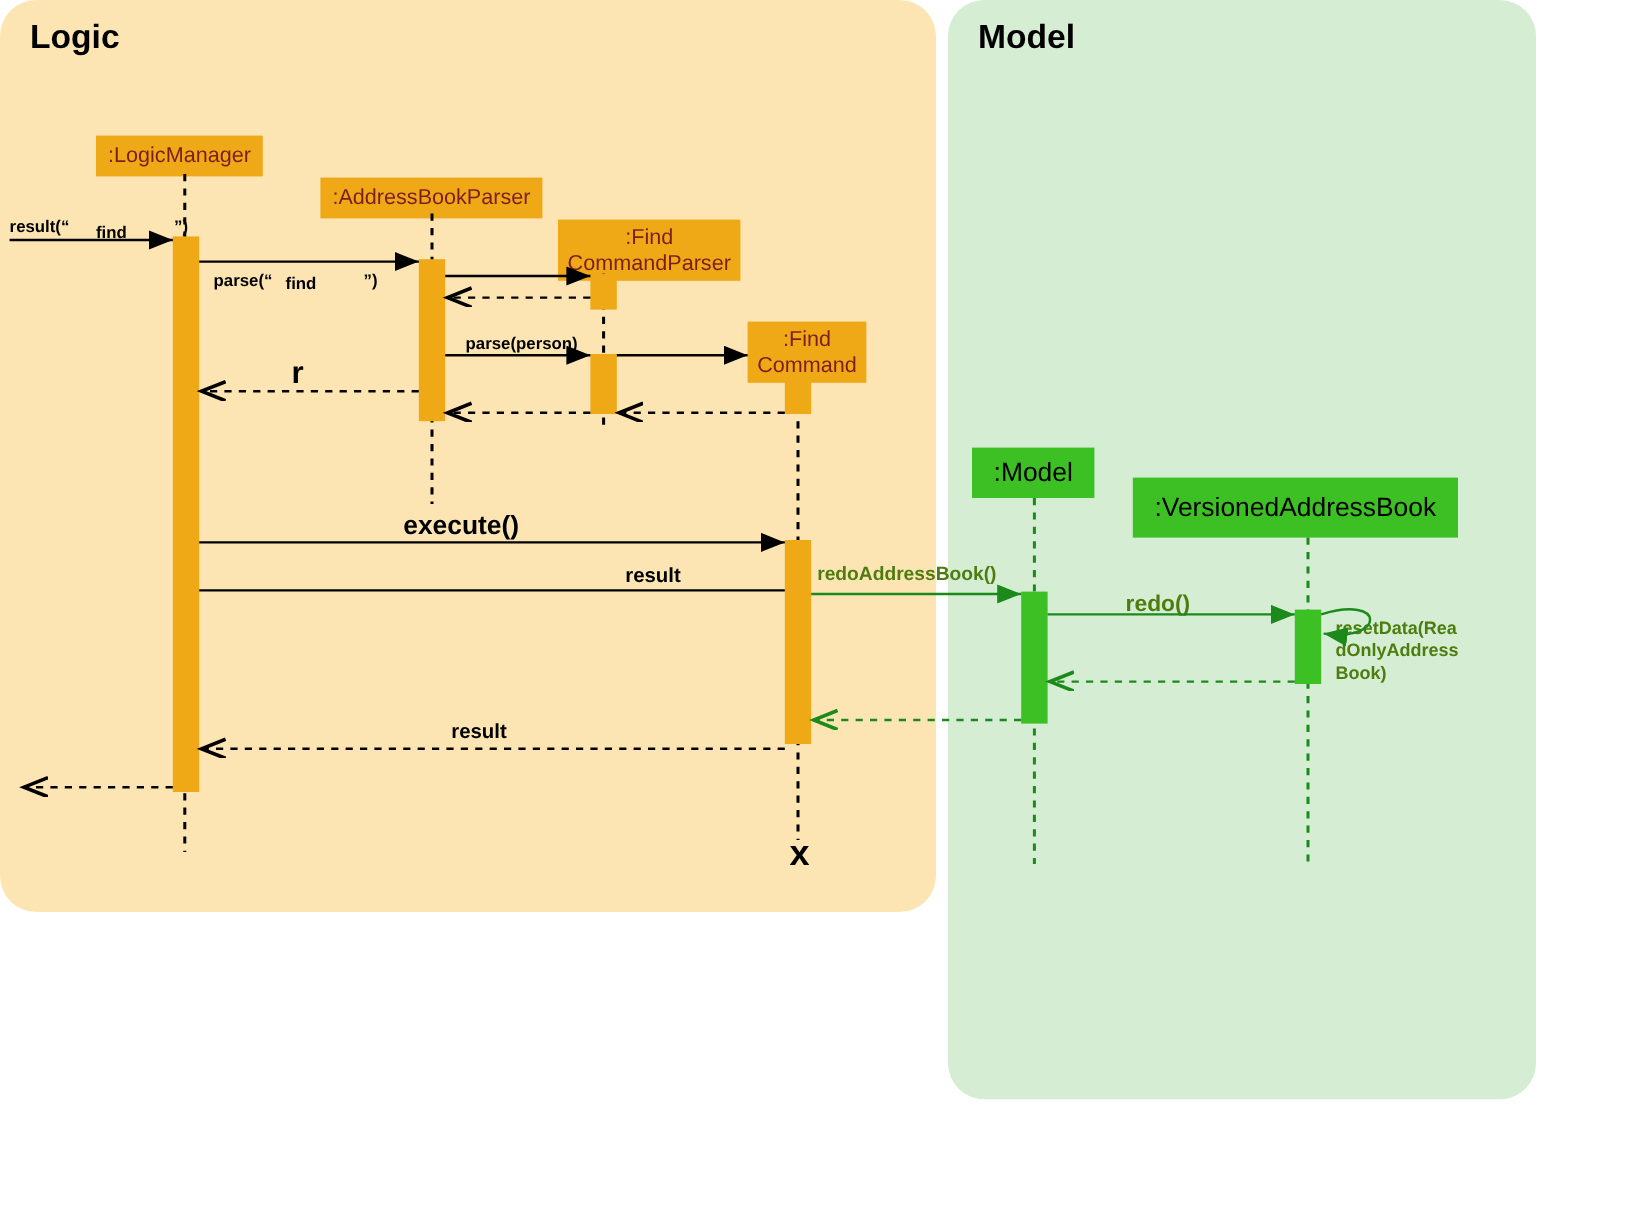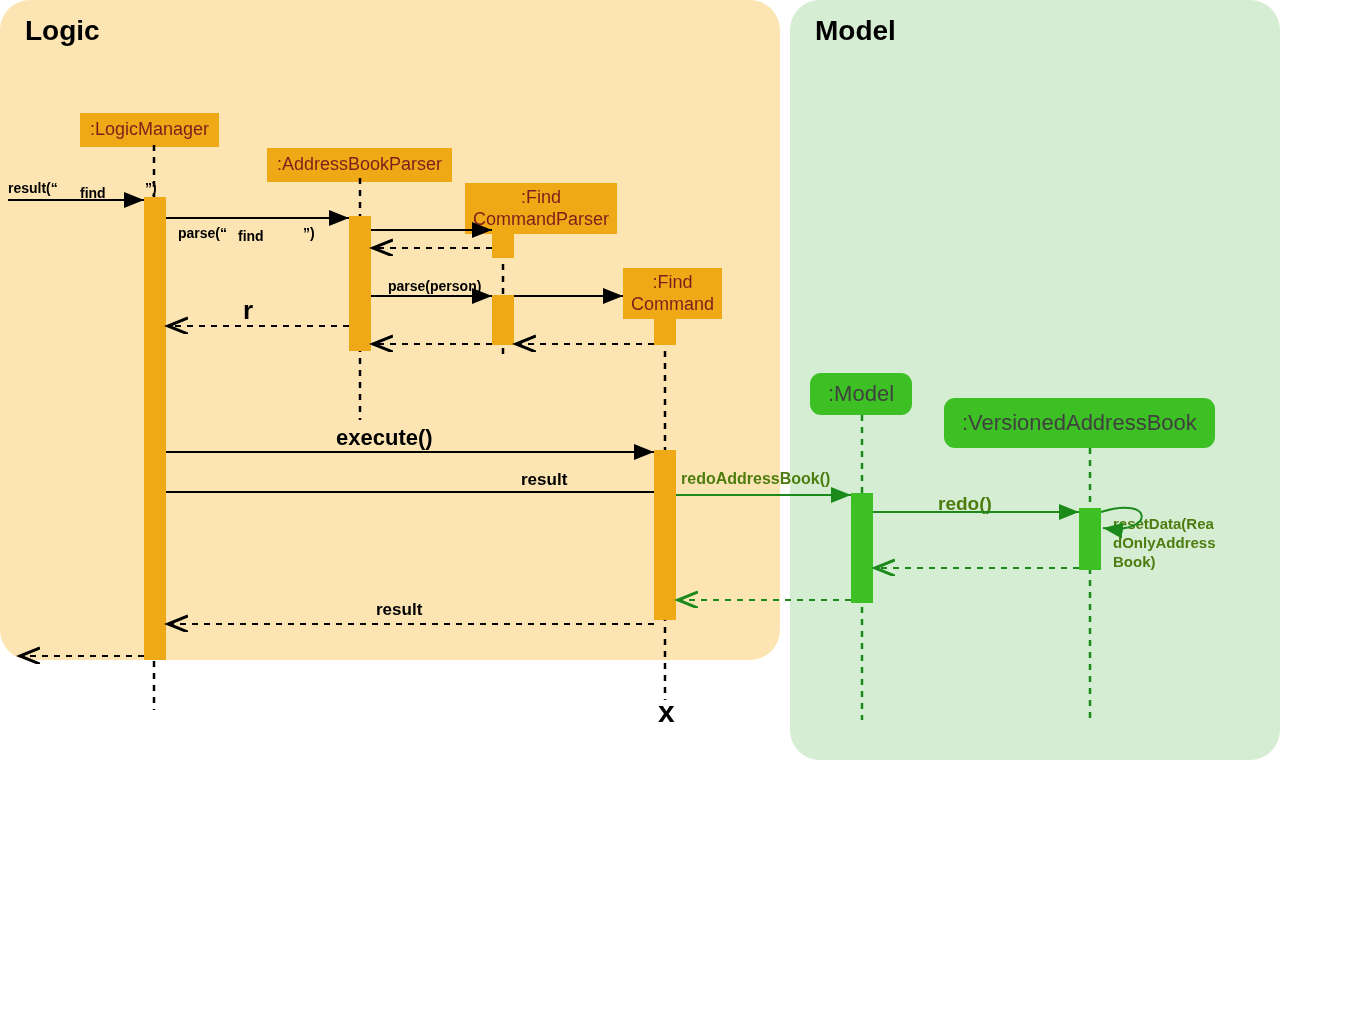--- a/index.html
+++ b/index.html
@@ -30,41 +30,41 @@
   }
   .obj-box {
     position: absolute;
     padding: 6px 10px;
     font-size: 18px;
     text-align: center;
     white-space: pre-line;
     line-height: 1.2;
   }
   .obj-orange { background: #EFA917; color: #7f1d1d; }
-  .obj-green  { background: #3DC024; color: #404040; border-radius: 11px; }
+  .obj-green  { background: #3DC024; color: #000000; }
   .lbl {
     position: absolute;
     font-size: 14px;
     font-weight: bold;
     white-space: nowrap;
   }
   .lbl-green { color: #4d7c0f; font-weight: bold; }
   svg.overlay {
     position: absolute;
     top: 0; left: 0;
     pointer-events: none;
   }
 </style>
 </head>
 <body>
 
-<div class="panel panel-logic" style="left:0; top:0; width:780px; height:660px;">
+<div class="panel panel-logic" style="left:0; top:0; width:780px; height:760px;">
   <div class="panel-title">Logic</div>
 </div>
-<div class="panel panel-model" style="left:790px; top:0; width:490px; height:760px;text-align:right;">
+<div class="panel panel-model" style="left:790px; top:0; width:490px; height:916px;text-align:right;">
   <div class="panel-title">Model</div>
 </div>
 
 <div class="obj-box obj-orange" style="left:80px; top:113px;">:LogicManager</div>
 <div class="obj-box obj-orange" style="left:267px; top:148px;">:AddressBookParser</div>
 <div class="obj-box obj-orange" style="left:465px; top:183px; padding:4px 8px;">:Find
 CommandParser</div>
 <div class="obj-box obj-orange" style="left:623px; top:268px; padding:4px 8px;">:Find
 Command</div>
 <div class="obj-box obj-green" style="left:810px; top:373px; font-size:22px; padding:8px 18px;">:Model</div>

